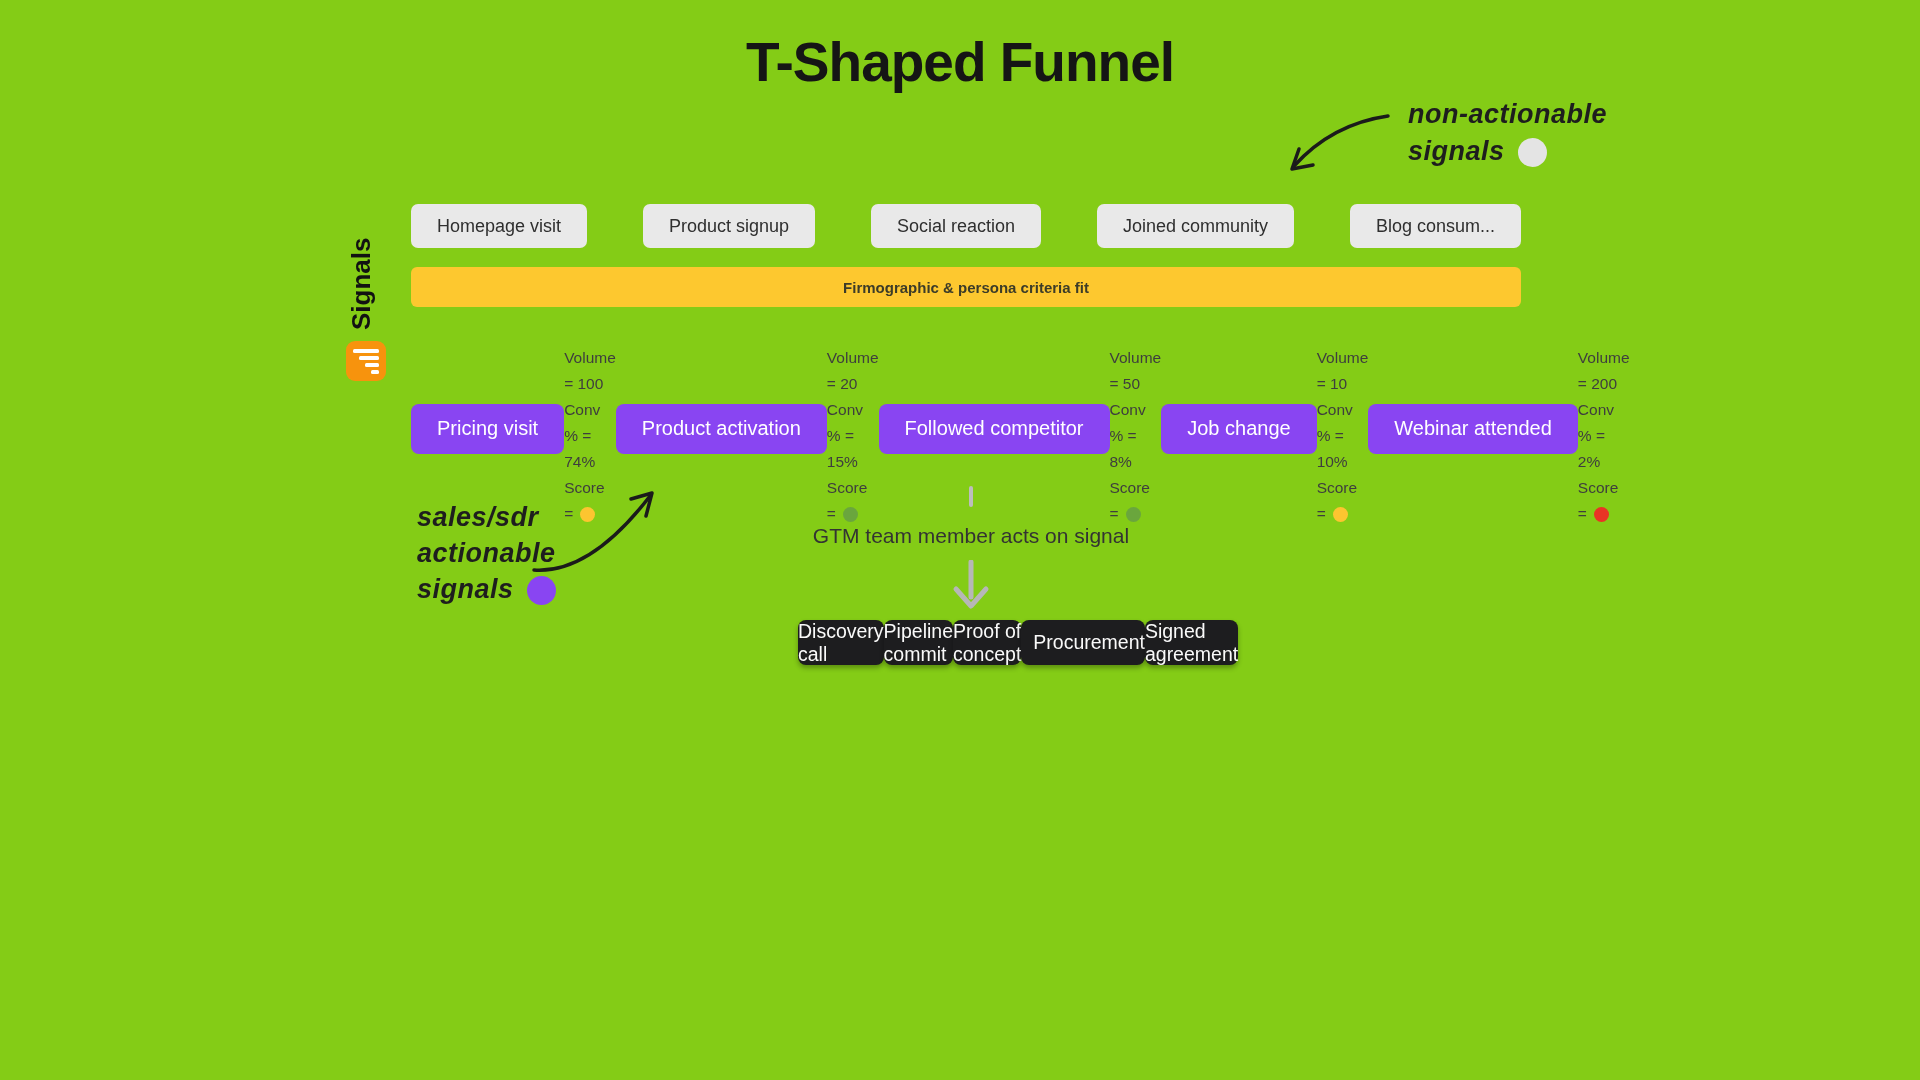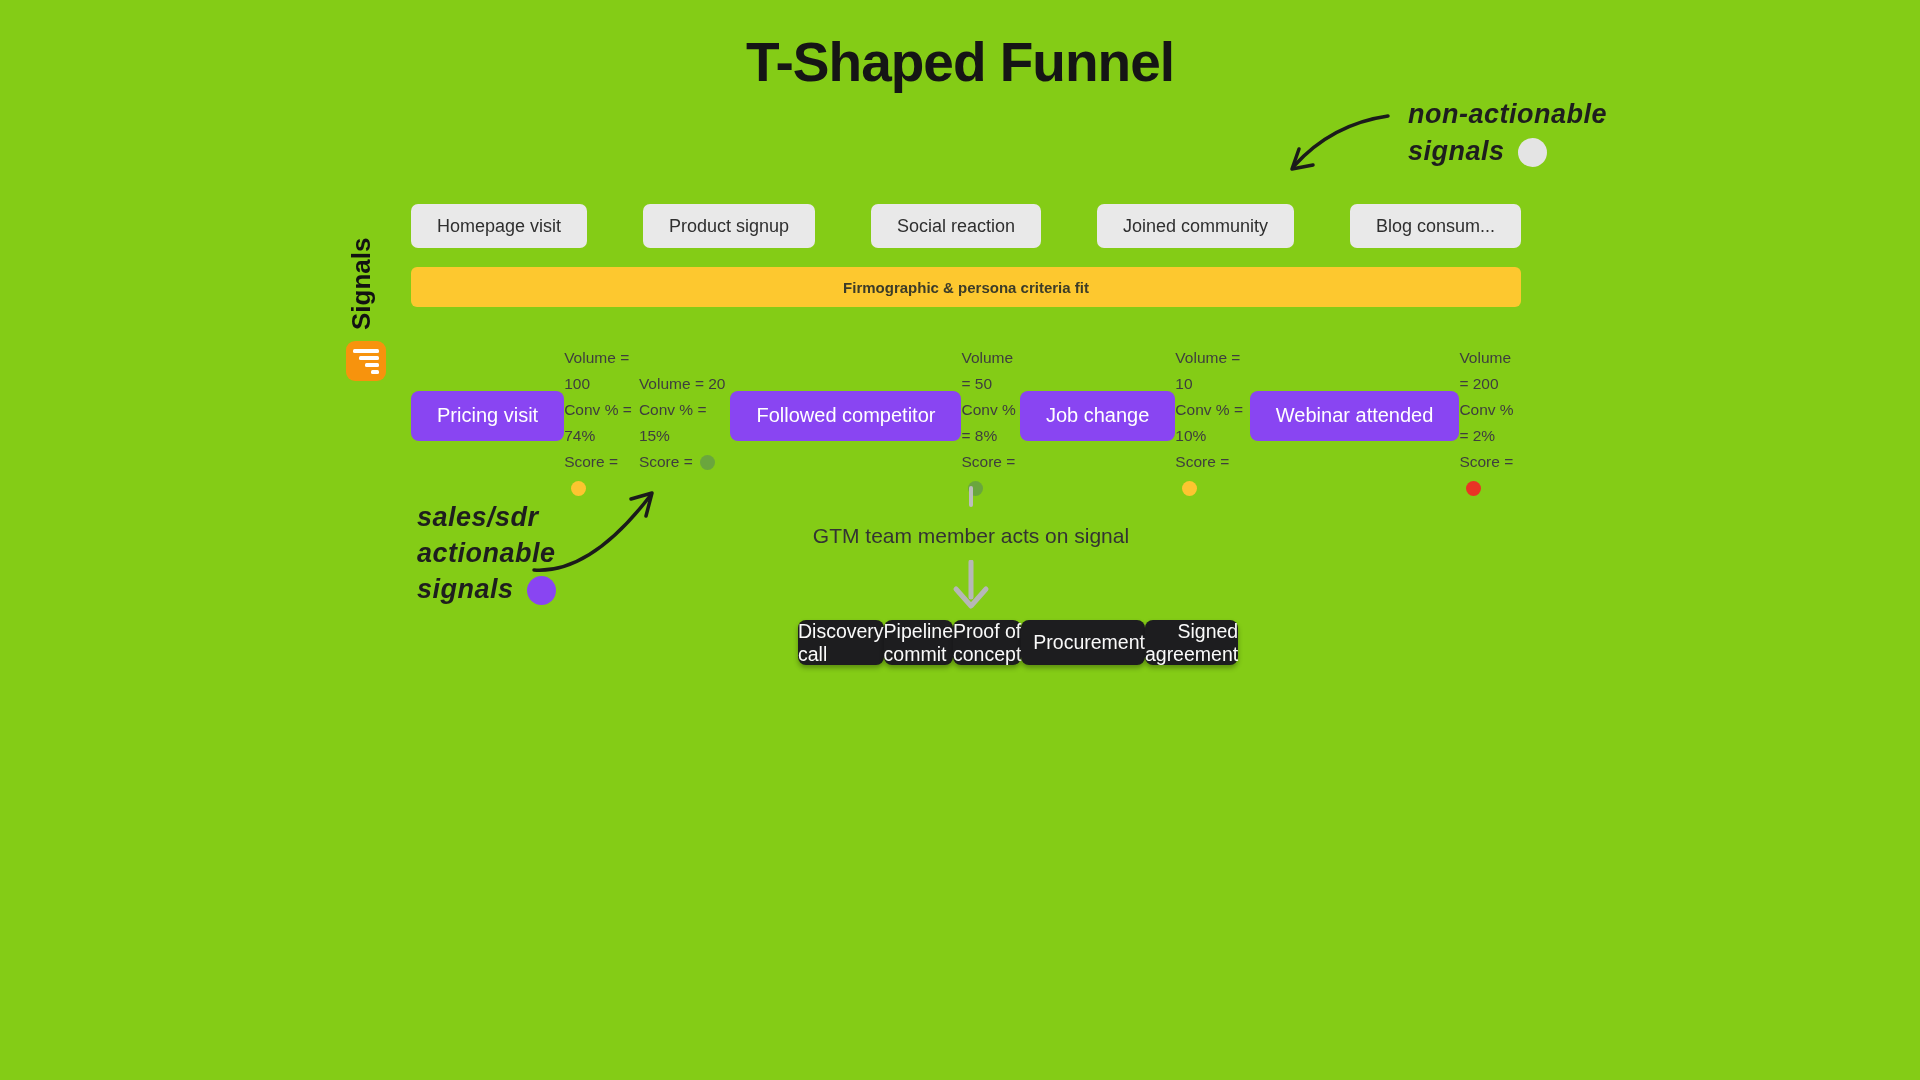--- a/index.html
+++ b/index.html
@@ -153,20 +153,21 @@
     <div class="sig-col">
       <div class="chip purple" style="background: rgb(137, 69, 242);">Pricing visit</div>
       <div class="stats">
         <div>Volume = 100</div>
         <div>Conv % = 74%</div>
         <div><span>Score =</span><span class="score-dot" style="background: rgb(253, 197, 48);"></span></div>
       </div>
     </div>
 
     <div class="sig-col">
+      <div class="chip purple" style="background: rgb(137, 69, 242);">Product activation</div>
       <div class="stats">
         <div>Volume = 20</div>
         <div>Conv % = 15%</div>
         <div><span>Score =</span><span class="score-dot" style="background: rgb(106, 166, 61);"></span></div>
       </div>
     </div>
 
     <div class="sig-col">
       <div class="chip purple" style="background: rgb(137, 69, 242);">Followed competitor</div>
       <div class="stats">
@@ -227,16 +228,16 @@
     <div class="stage" style="background: rgb(29, 29, 31);">Proof of concept</div>
     <svg class="flow-arrow" width="44" height="47" viewBox="0 0 44 47">
       <line x1="22" y1="2" x2="22" y2="34"></line>
         <polyline points="7,26 22,43 37,26"></polyline>
     </svg>
     <div class="stage" style="background: rgb(29, 29, 31); padding-left: 12px;">Procurement</div>
     <svg class="flow-arrow" width="44" height="47" viewBox="0 0 44 47">
       <line x1="22" y1="2" x2="22" y2="34"></line>
         <polyline points="7,26 22,43 37,26"></polyline>
     </svg>
-    <div class="stage" style="background: rgb(29, 29, 31); text-align: right;">Signed agreement</div>
+    <div class="stage" style="background: rgb(29, 29, 31);">Signed agreement</div>
   </div>
 
 </div>
 
 </body></html>

